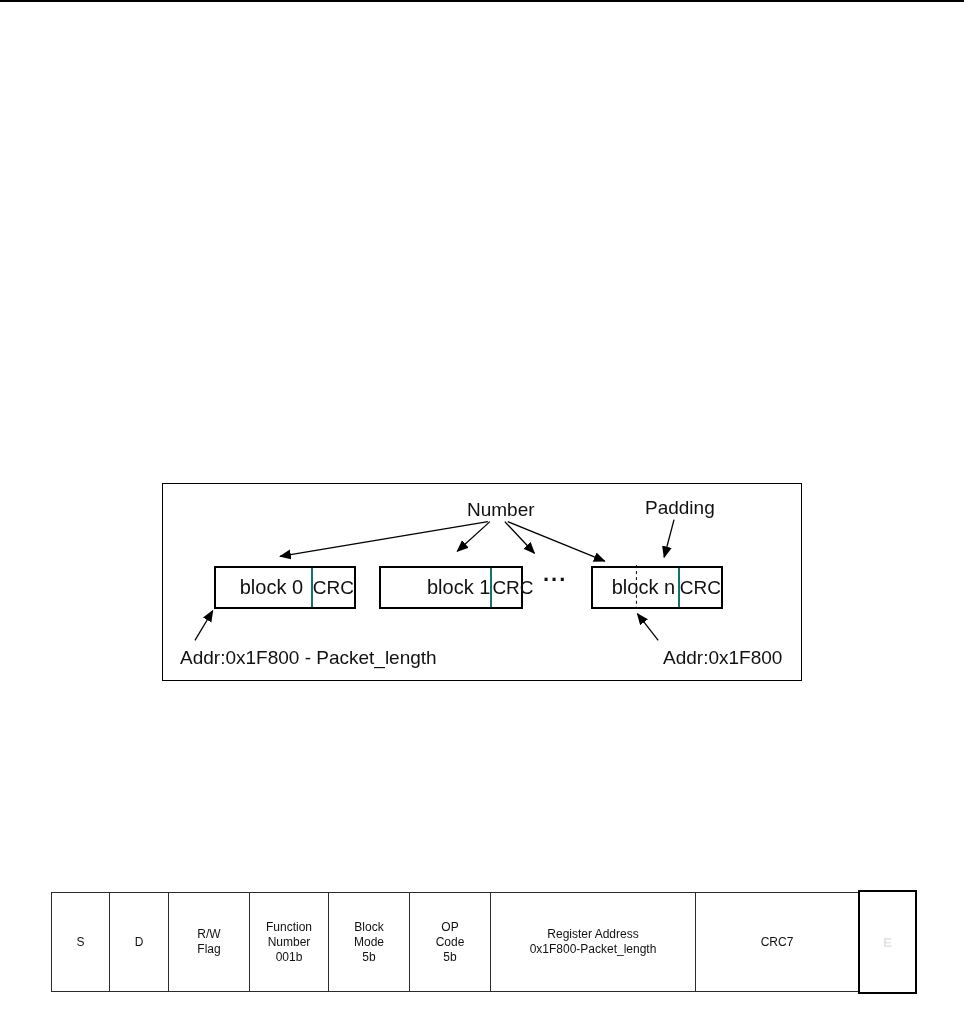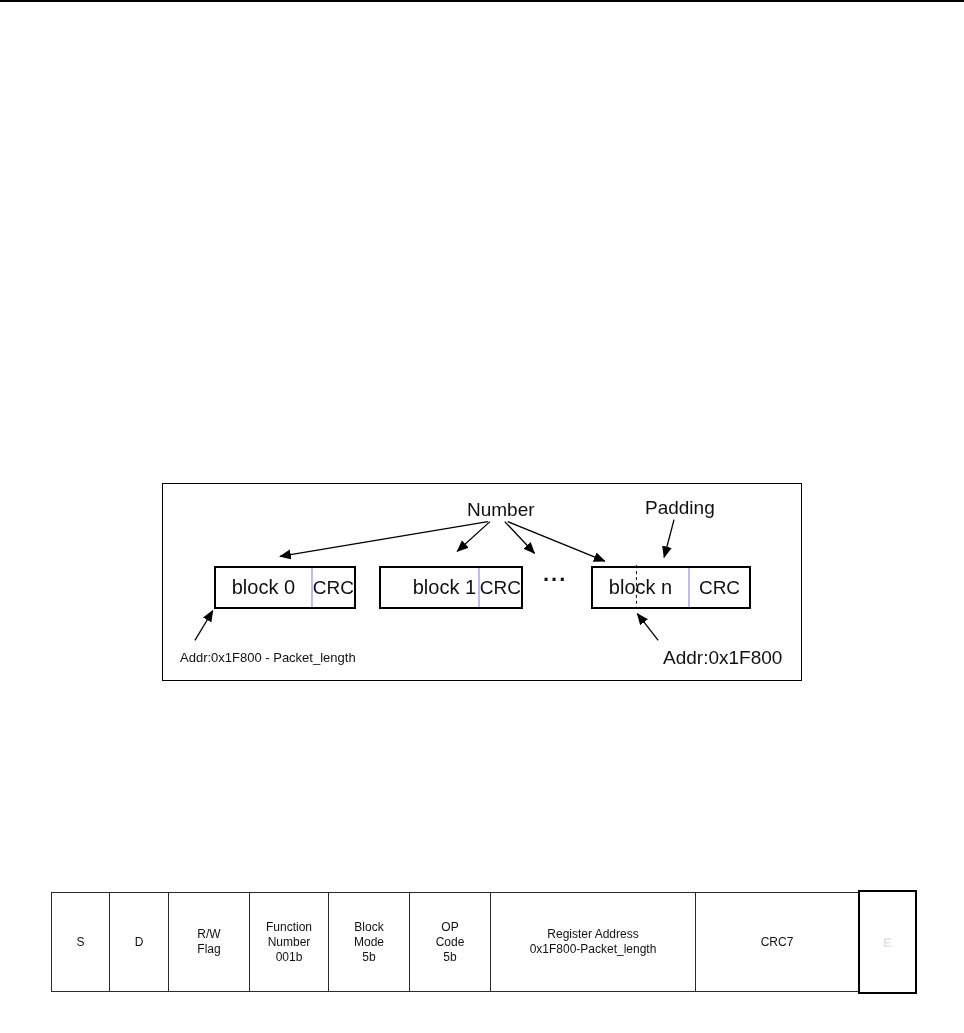--- a/index.html
+++ b/index.html
@@ -17,35 +17,35 @@
     border:1px solid #000; box-sizing:border-box;
   }
   .figure .overlay {
     position:absolute; left:0; top:0; width:100%; height:100%;
     pointer-events:none;
   }
   .lbl { position:absolute; white-space:pre; line-height:20px; }
   .lbl-packet  { left:304px; top:16px;  font-size:19px; }
   .lbl-padding { left:482px; top:14px;  font-size:19px; }
   .lbl-ellipsis{ left:380px; top:80px;  font-size:22px; letter-spacing:2px; font-weight:bold; }
-  .lbl-addr-left  { left:17px;  top:164px; font-size:13px; }
+  .lbl-addr-left  { left:17px;  top:164px; font-size:19px; }
   .lbl-addr-right { left:500px; top:164px; font-size:19px; }
 
   .blockgroup {
     position:absolute; height:43px; display:flex;
     border:2px solid #000; box-sizing:border-box; background:transparent;
   }
   .bg0 { left:51px;  top:82px; width:142px; }
   .bg1 { left:216px; top:82px; width:144px; }
-  .bgn { left:428px; top:82px; width:160px; }
+  .bgn { left:428px; top:82px; width:132px; }
   .bcell {
     display:flex; align-items:center; justify-content:center;
     font-size:20px; white-space:pre; box-sizing:border-box; height:100%;
   }
-  .bcell.main { border-right:2px solid #c4b5fd; }
+  .bcell.main { border-right:2px solid #0f766e;margin-left:16px; }
   .bg0 .main { width:99px; }  .bg0 .crc { flex:1; font-size:19px; }
   .bg1 .main { width:100px;padding-left:30px; } .bg1 .crc { flex:1; font-size:19px; }
   .bgn .main { width:97px; }  .bgn .crc { flex:1; font-size:19px; }
 
   
   .ptable {
     position:absolute; left:51px; top:892px; width:808px; height:100px;
     border:1px solid #2b2b2b; box-sizing:border-box; display:flex;
     background:#fff;
   }

